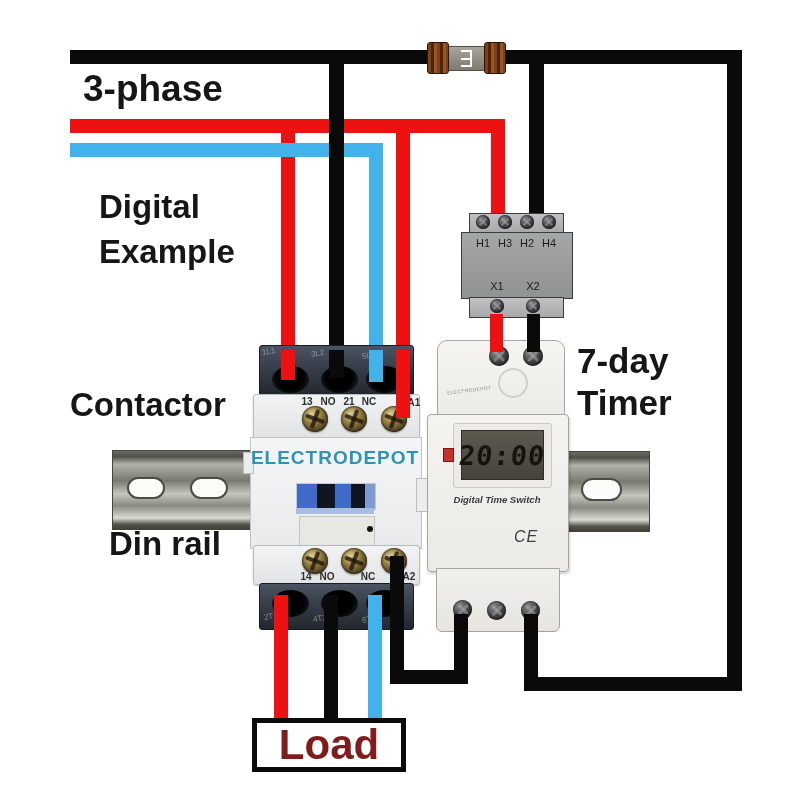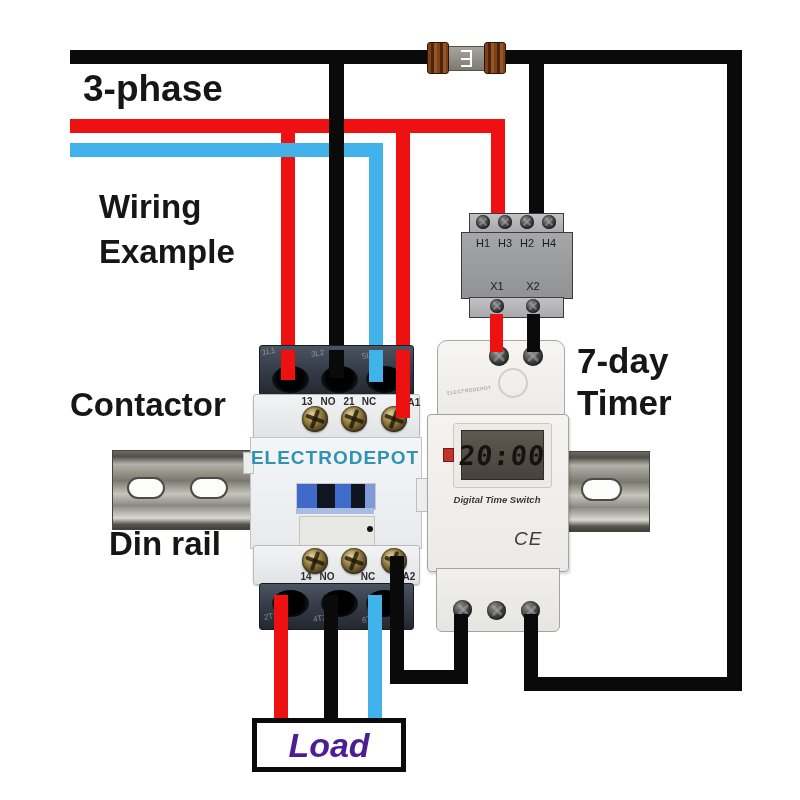--- a/index.html
+++ b/index.html
@@ -63,33 +63,33 @@
   .tm-bot{position:absolute;background:linear-gradient(180deg,#f1f0ed,#e6e5e1);
     border:1px solid #a5a49f;border-radius:0 0 6px 6px;}
   .lcd-bezel{position:absolute;background:#edebe7;border:1px solid #cac8c3;border-radius:3px;}
   .lcd{position:absolute;background:linear-gradient(180deg,#5d594f,var(--lcd-dark,#47433c));
     border:1px solid #2f2c27;display:flex;align-items:center;justify-content:center;}
   .lcd span{font-family:"DejaVu Sans Mono",monospace;font-weight:bold;font-size:27px;
     color:#16120c;transform:skewX(-6deg);letter-spacing:1px;}
   .tm-ind{position:absolute;background:var(--indicator-red,#c4322c);border:1px solid #7c1713;}
   .tm-label{position:absolute;font-style:italic;font-weight:bold;font-size:9.5px;color:#39393a;
     width:140px;text-align:center;}
-  .tm-ce{position:absolute;font-size:19px;font-style:italic;color:#3d3d3b;letter-spacing:1px;}
+  .tm-ce{position:absolute;font-size:16px;font-style:italic;color:#3d3d3b;letter-spacing:1px;}
   .tm-brand{position:absolute;font-size:5px;color:#8f8f8a;transform:rotate(-7deg);letter-spacing:.3px;}
   .tm-logo{position:absolute;width:26px;height:26px;border:2px solid rgba(175,175,168,.5);border-radius:50%;}
   
   .fuse-cap{position:absolute;border:1px solid #2d1406;border-radius:3px;
     background:repeating-linear-gradient(90deg,#7e421b 0 3px,#4e240c 3px 6px,#95562a 6px 9px);}
   .fuse-body{position:absolute;background:linear-gradient(180deg,#a8a69c,#7d7b71);border:1px solid #53514a;}
   .fuse-glyph{position:absolute;width:9px;height:13px;border:2px solid #fff;border-left:none;}
   .fuse-glyph::after{content:"";position:absolute;left:0;top:45%;width:100%;height:2px;background:#fff;}
   
   .load-box{position:absolute;background:#fff;border:5px solid #0b0b0b;z-index:4;
     display:flex;align-items:center;justify-content:center;}
-  .load-box span{font-weight:bold;font-size:34px;color:#4c1d95;font-style:italic;}
+  .load-box span{font-weight:bold;font-size:42px;color:#7f1d1d;}
 </style>
 </head>
 <body>
 
 <div class="canvas">
 
   <div class="rail" style="left:112px;top:450px;width:140px;height:78px;">
     <div class="rail-slot" style="left:14px;top:26px;width:34px;height:18px;"></div>
     <div class="rail-slot" style="left:77px;top:26px;width:34px;height:18px;"></div>
   </div>
@@ -227,20 +227,20 @@
 
   <div class="wire w-red z3" style="left:274px;top:595px;width:14px;height:128px;"></div>
   <div class="wire w-black z3" style="left:324px;top:595px;width:14px;height:128px;"></div>
   <div class="wire w-blue z3" style="left:368px;top:595px;width:14px;height:128px;"></div>
 
   <div class="load-box" style="left:252px;top:718px;width:144px;height:44px;">
     <span>Load</span>
   </div>
 
   <div class="lbl" style="left:83px;top:70px;font-size:37px;text-align:right;">3-phase</div>
-  <div class="lbl" style="left:99px;top:190px;font-size:33px;">Wiring</div>
+  <div class="lbl" style="left:99px;top:190px;font-size:33px;">Digital</div>
   <div class="lbl" style="left:70px;top:388px;font-size:33px;">Contactor</div>
   <div class="lbl" style="left:99px;top:235px;font-size:33px;">Example</div>
   <div class="lbl" style="left:577px;top:343px;font-size:35px;">7-day</div>
   <div class="lbl" style="left:577px;top:385px;font-size:35px;">Timer</div>
   <div class="lbl" style="left:109px;top:527px;font-size:33px;">Din rail</div>
 
 </div>
 
 </body></html>

